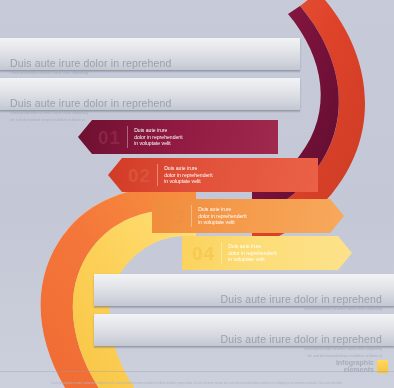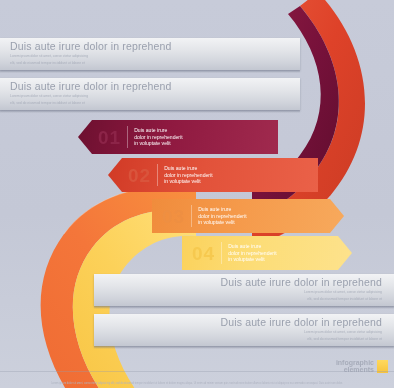--- a/index.html
+++ b/index.html
@@ -24,21 +24,21 @@
 
   
   .gbanner{
     position:absolute;
     height:32px;
     background:linear-gradient(180deg,#f2f3f5 0%,#e3e5e9 38%,#d3d6dd 72%,#c3c7d1 100%);
     box-shadow:0 1px 2px rgba(60,65,85,.30);
   }
   .gbanner .gb-inner{
     position:absolute;left:0;top:0;right:0;bottom:0;
-    padding:2px 10px 0 10px;
+    padding:19px 10px 0 10px;
     box-sizing:border-box;
   }
   .gb-title{
     font-size:10.5px;
     color:#9aa0ae;
     letter-spacing:.15px;
     line-height:12px;
     white-space:nowrap;
   }
   .gb-sub{

